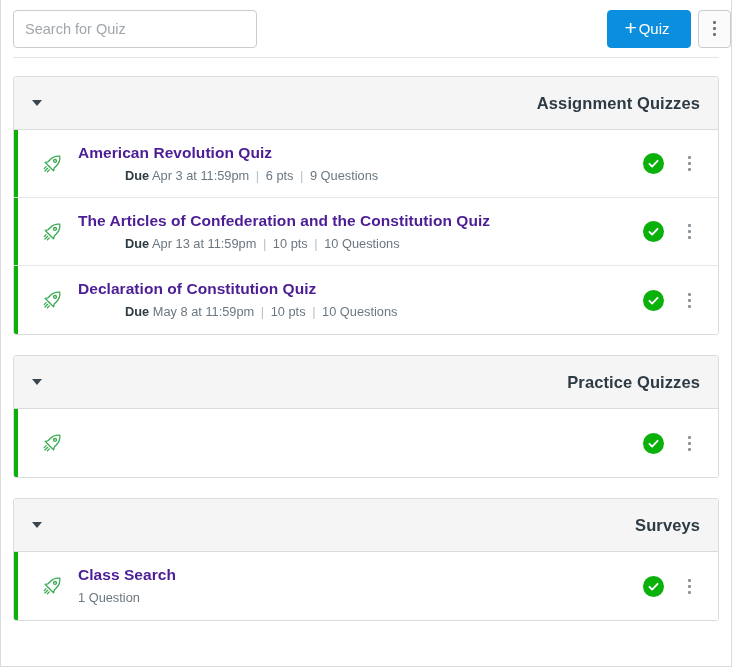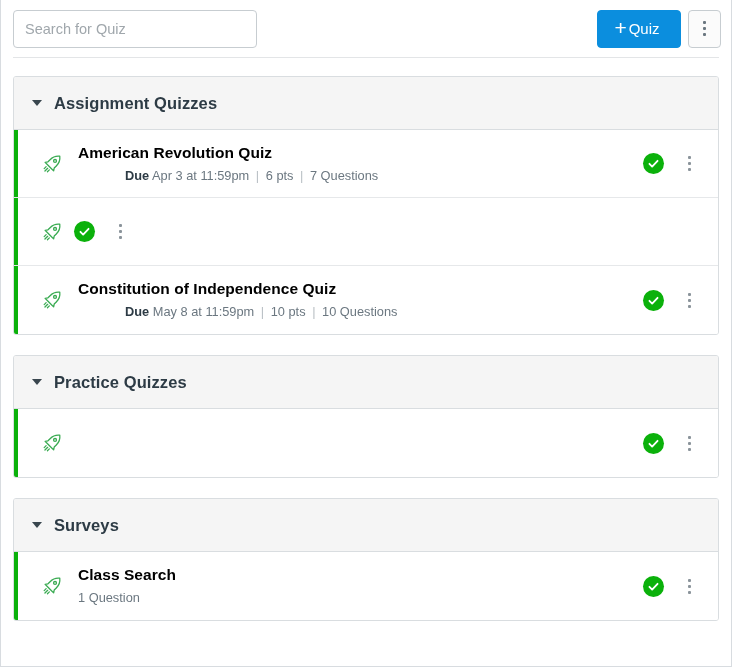--- a/index.html
+++ b/index.html
@@ -18,21 +18,21 @@
     border: 1px solid #d8dce0;
     border-top: none;
     overflow: hidden;
   }
 
   
   .toolbar {
     height: 57px;
     display: flex;
     align-items: center;
-    padding: 0 10px 0 12px;
+    padding: 0 0 0 12px;
     justify-content: flex-end;
   }
   .search-input {
     width: 244px;
     height: 38px;
     border: 1px solid #c7cdd1;
     border-radius: 4px;
     background: #fff;
     padding: 0 11px;
     font-family: "Liberation Sans", sans-serif;
@@ -101,20 +101,21 @@
     overflow: hidden;
   }
   .group-header {
     background: #f5f5f5;
     border-bottom: 1px solid #d9dde0;
     height: 53px;
     display: flex;
     align-items: center;
     padding: 0 18px;
     cursor: pointer;
+    justify-content: space-between;
   }
   .caret {
     width: 0; height: 0;
     border-left: 5px solid transparent;
     border-right: 5px solid transparent;
     border-top: 6px solid #39464e;
     margin-right: 12px;
     flex: 0 0 auto;
   }
   .group-title {
@@ -146,21 +147,21 @@
     margin-left: 16px;
     display: flex;
     align-items: center;
     justify-content: center;
     color: #3aab52;
   }
   .row-body { flex: 1 1 auto; min-width: 0; padding-left: 4px; }
   .row-title {
     font-size: 15.5px;
     font-weight: bold;
-    color: #000000;
+    color: #4c1d95;
     line-height: 1.35;
     letter-spacing: 0.05px;
   }
   .row-meta {
     margin-top: 3px;
     font-size: 12.8px;
     color: #6b7780;
     line-height: 1.4;
   }
   .row-meta b { color: #2d3b45; font-weight: bold; padding-left: 47px; }
@@ -226,68 +227,72 @@
           <span class="row-bar"></span>
           <span class="rocket">
             <svg width="22" height="22" viewBox="0 0 24 24" fill="none" stroke="currentColor" stroke-width="1.4" stroke-linecap="round" stroke-linejoin="round">
               <path d="M20.5 3.5c-4.2-.5-8 1.1-10.6 3.8L7.6 9.6l-3.1.6 2.1 2.1 5.1 5.1 2.1 2.1.6-3.1 2.3-2.3c2.7-2.6 4.3-6.4 3.8-10.6z"></path>
               <circle cx="15.3" cy="8.7" r="1.6"></circle>
               <path d="M7.3 16.7l-3 3M5.6 14.9l-2.1 2.1M9.1 18.4L7 20.5"></path>
             </svg>
           </span>
           <div class="row-body">
             <div class="row-title">American Revolution Quiz</div>
-            <div class="row-meta"><b>Due</b> <span>Apr 3 at 11:59pm</span> <span class="sep">|</span> <span>6 pts</span> <span class="sep">|</span> <span>7 Questions</span></div>
-          </div>
-          <div class="row-actions">
-            <span class="pub-badge">
-              <svg width="13" height="13" viewBox="0 0 24 24" fill="none" stroke="#ffffff" stroke-width="3.4" stroke-linecap="round" stroke-linejoin="round">
-                <path d="M4.5 12.6l5 5 10-10.5"></path>
-              </svg>
-            </span>
-            <span class="row-kebab">
-              <i></i>
-              <i></i>
-              <i></i>
-            </span>
-          </div>
-        </div>
-        <div class="row">
-          <span class="row-bar"></span>
-          <span class="rocket">
-            <svg width="22" height="22" viewBox="0 0 24 24" fill="none" stroke="currentColor" stroke-width="1.4" stroke-linecap="round" stroke-linejoin="round">
-              <path d="M20.5 3.5c-4.2-.5-8 1.1-10.6 3.8L7.6 9.6l-3.1.6 2.1 2.1 5.1 5.1 2.1 2.1.6-3.1 2.3-2.3c2.7-2.6 4.3-6.4 3.8-10.6z"></path>
-              <circle cx="15.3" cy="8.7" r="1.6"></circle>
-              <path d="M7.3 16.7l-3 3M5.6 14.9l-2.1 2.1M9.1 18.4L7 20.5"></path>
-            </svg>
-          </span>
-          <div class="row-actions">
-            <span class="pub-badge">
-              <svg width="13" height="13" viewBox="0 0 24 24" fill="none" stroke="#ffffff" stroke-width="3.4" stroke-linecap="round" stroke-linejoin="round">
-                <path d="M4.5 12.6l5 5 10-10.5"></path>
-              </svg>
-            </span>
-            <span class="row-kebab">
-              <i></i>
-              <i></i>
-              <i></i>
-            </span>
-          </div>
-        </div>
-        <div class="row">
-          <span class="row-bar"></span>
-          <span class="rocket">
-            <svg width="22" height="22" viewBox="0 0 24 24" fill="none" stroke="currentColor" stroke-width="1.4" stroke-linecap="round" stroke-linejoin="round">
-              <path d="M20.5 3.5c-4.2-.5-8 1.1-10.6 3.8L7.6 9.6l-3.1.6 2.1 2.1 5.1 5.1 2.1 2.1.6-3.1 2.3-2.3c2.7-2.6 4.3-6.4 3.8-10.6z"></path>
-              <circle cx="15.3" cy="8.7" r="1.6"></circle>
-              <path d="M7.3 16.7l-3 3M5.6 14.9l-2.1 2.1M9.1 18.4L7 20.5"></path>
-            </svg>
-          </span>
-          <div class="row-body">
-            <div class="row-title">Constitution of Independence Quiz</div>
+            <div class="row-meta"><b>Due</b> <span>Apr 3 at 11:59pm</span> <span class="sep">|</span> <span>6 pts</span> <span class="sep">|</span> <span>9 Questions</span></div>
+          </div>
+          <div class="row-actions">
+            <span class="pub-badge">
+              <svg width="13" height="13" viewBox="0 0 24 24" fill="none" stroke="#ffffff" stroke-width="3.4" stroke-linecap="round" stroke-linejoin="round">
+                <path d="M4.5 12.6l5 5 10-10.5"></path>
+              </svg>
+            </span>
+            <span class="row-kebab">
+              <i></i>
+              <i></i>
+              <i></i>
+            </span>
+          </div>
+        </div>
+        <div class="row">
+          <span class="row-bar"></span>
+          <span class="rocket">
+            <svg width="22" height="22" viewBox="0 0 24 24" fill="none" stroke="currentColor" stroke-width="1.4" stroke-linecap="round" stroke-linejoin="round">
+              <path d="M20.5 3.5c-4.2-.5-8 1.1-10.6 3.8L7.6 9.6l-3.1.6 2.1 2.1 5.1 5.1 2.1 2.1.6-3.1 2.3-2.3c2.7-2.6 4.3-6.4 3.8-10.6z"></path>
+              <circle cx="15.3" cy="8.7" r="1.6"></circle>
+              <path d="M7.3 16.7l-3 3M5.6 14.9l-2.1 2.1M9.1 18.4L7 20.5"></path>
+            </svg>
+          </span>
+          <div class="row-body">
+            <div class="row-title">The Articles of Confederation and the Constitution Quiz</div>
+            <div class="row-meta"><b>Due</b> <span>Apr 13 at 11:59pm</span> <span class="sep">|</span> <span>10 pts</span> <span class="sep">|</span> <span>10 Questions</span></div>
+          </div>
+          <div class="row-actions">
+            <span class="pub-badge">
+              <svg width="13" height="13" viewBox="0 0 24 24" fill="none" stroke="#ffffff" stroke-width="3.4" stroke-linecap="round" stroke-linejoin="round">
+                <path d="M4.5 12.6l5 5 10-10.5"></path>
+              </svg>
+            </span>
+            <span class="row-kebab">
+              <i></i>
+              <i></i>
+              <i></i>
+            </span>
+          </div>
+        </div>
+        <div class="row">
+          <span class="row-bar"></span>
+          <span class="rocket">
+            <svg width="22" height="22" viewBox="0 0 24 24" fill="none" stroke="currentColor" stroke-width="1.4" stroke-linecap="round" stroke-linejoin="round">
+              <path d="M20.5 3.5c-4.2-.5-8 1.1-10.6 3.8L7.6 9.6l-3.1.6 2.1 2.1 5.1 5.1 2.1 2.1.6-3.1 2.3-2.3c2.7-2.6 4.3-6.4 3.8-10.6z"></path>
+              <circle cx="15.3" cy="8.7" r="1.6"></circle>
+              <path d="M7.3 16.7l-3 3M5.6 14.9l-2.1 2.1M9.1 18.4L7 20.5"></path>
+            </svg>
+          </span>
+          <div class="row-body">
+            <div class="row-title">Declaration of Constitution Quiz</div>
             <div class="row-meta"><b>Due</b> <span>May 8 at 11:59pm</span> <span class="sep">|</span> <span>10 pts</span> <span class="sep">|</span> <span>10 Questions</span></div>
           </div>
           <div class="row-actions">
             <span class="pub-badge">
               <svg width="13" height="13" viewBox="0 0 24 24" fill="none" stroke="#ffffff" stroke-width="3.4" stroke-linecap="round" stroke-linejoin="round">
                 <path d="M4.5 12.6l5 5 10-10.5"></path>
               </svg>
             </span>
             <span class="row-kebab">
               <i></i>

